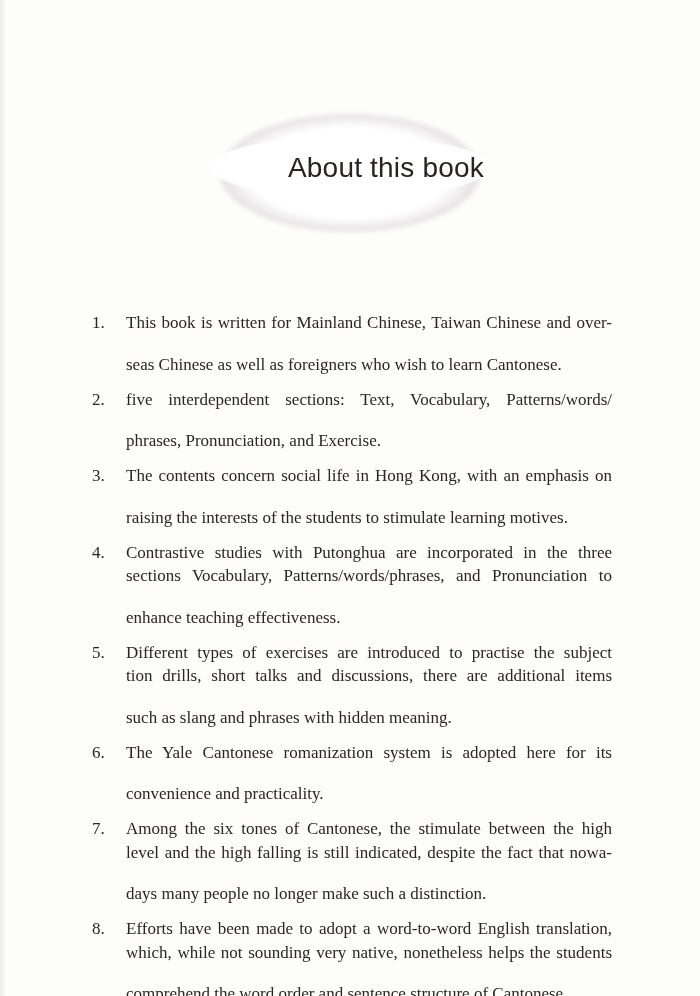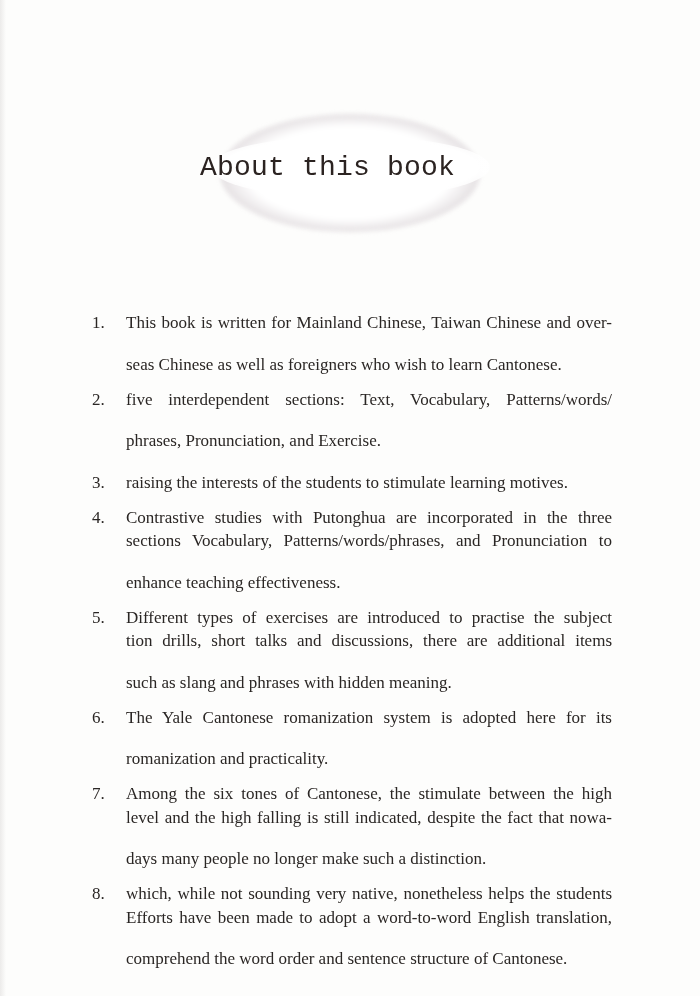--- a/index.html
+++ b/index.html
@@ -23,23 +23,23 @@
     background: radial-gradient(ellipse at center,
       #ffffff 0%, #ffffff 55%, #e6e2e4 70%, #b9b2b6 80%, rgba(200,195,198,0.4) 88%, rgba(253,253,252,0) 100%);
     filter: blur(2px);
   }
   .oval-inner {
     position: absolute; left: 10px; top: 28px; width: 280px; height: 62px;
     border-radius: 50%;
     background: radial-gradient(ellipse at center, #ffffff 0%, #ffffff 65%, rgba(255,255,255,0) 100%);
   }
   .title {
-    position: absolute; left: 0; right: 0; top: 44px;
-    text-align: left;
-    font-family: Liberation Mono, monospace;
+    position: absolute; left: 0; right: 16px; top: 44px;
+    text-align: right;
+    font-family: Liberation Sans, sans-serif;
     font-size: 28px; color: #2b2321;
     letter-spacing: 0.2px;
   }
   .list {
     position: absolute; left: 92px; top: 311px; width: 520px;
     font-size: 17px; line-height: 23.5px;
   }
   .item { position: relative; padding-left: 34px; margin-bottom: 11.5px; }
   .num { position: absolute; left: 0; top: 0; }
   .line { display: block; text-align: justify; text-align-last: justify; white-space: nowrap; }
@@ -62,44 +62,45 @@
       <span class="line">This book is written for Mainland Chinese, Taiwan Chinese and over-</span>
       <span class="line last">seas Chinese as well as foreigners who wish to learn Cantonese.</span>
     </div>
     <div class="item">
       <span class="num">2.</span>
       <span class="line">five interdependent sections: Text, Vocabulary, Patterns/words/</span>
       <span class="line last">phrases, Pronunciation, and Exercise.</span>
     </div>
     <div class="item">
       <span class="num">3.</span>
+      <span class="line">The contents concern social life in Hong Kong, with an emphasis on</span>
       <span class="line last">raising the interests of the students to stimulate learning motives.</span>
     </div>
     <div class="item">
       <span class="num">4.</span>
       <span class="line">Contrastive studies with Putonghua are incorporated in the three</span>
       <span class="line">sections Vocabulary, Patterns/words/phrases, and Pronunciation to</span>
       <span class="line last">enhance teaching effectiveness.</span>
     </div>
     <div class="item">
       <span class="num">5.</span>
       <span class="line">Different types of exercises are introduced to practise the subject</span>
       <span class="line">tion drills,  short talks and discussions, there are additional items</span>
       <span class="line last">such as slang and phrases with hidden meaning.</span>
     </div>
     <div class="item">
       <span class="num">6.</span>
       <span class="line">The Yale Cantonese romanization system is adopted here for its</span>
-      <span class="line last">romanization and practicality.</span>
+      <span class="line last">convenience and practicality.</span>
     </div>
     <div class="item">
       <span class="num">7.</span>
       <span class="line">Among the six tones of Cantonese, the stimulate between the high</span>
       <span class="line">level and the high falling is still indicated, despite the fact that nowa-</span>
       <span class="line last">days many people no longer make such a distinction.</span>
     </div>
     <div class="item">
       <span class="num">8.</span>
+      <span class="line">Efforts have been made to adopt a word-to-word English translation,</span>
       <span class="line">which, while not sounding very native, nonetheless helps the students</span>
-      <span class="line">Efforts have been made to adopt a word-to-word English translation,</span>
       <span class="line last">comprehend the word order and sentence structure of Cantonese.</span>
     </div>
   </div>
 
 </body></html>

